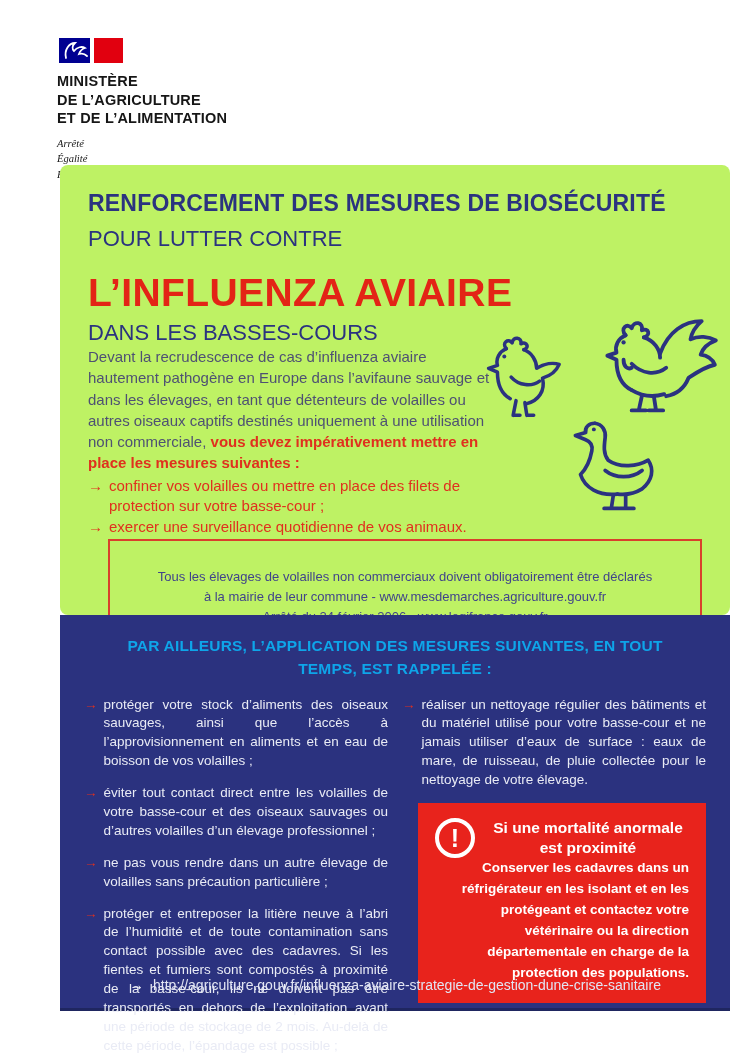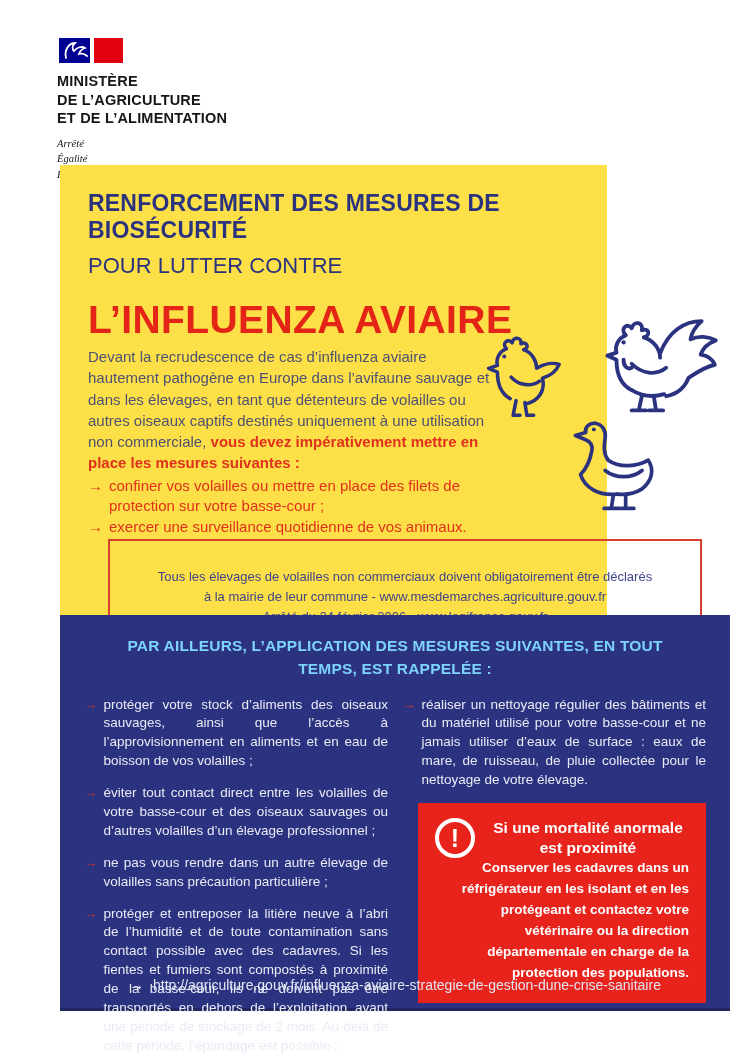--- a/index.html
+++ b/index.html
@@ -10,21 +10,21 @@
   
   .gov-logo { position:absolute; left:57px; top:38px; }
   .flag { display:flex; gap:4px; margin-bottom:9px; margin-left:2px; }
   .flag-blue { width:31px; height:25px; background:#000091; position:relative; }
   .flag-red  { width:29px; height:25px; background:#e1000f; }
   .flag-blue svg { position:absolute; inset:0; }
   .ministry-name { font-weight:bold; color:#161616; font-size:14.5px; line-height:1.28; letter-spacing:0.2px; }
   .motto { margin-top:8px; font-family:"Liberation Serif", serif; font-style:italic; font-size:10.5px; color:#161616; line-height:1.5; }
 
   
-  .panel-light { position:absolute; left:60px; top:165px; width:547px; height:450px; background:#fde047; }
+  .panel-light { position:absolute; left:60px; top:165px; width:670px; height:450px; background:#bef264;border-radius:8px; }
   .title-block { padding:25px 0 0 28px; }
   .t1 { color:#2b337f; font-weight:bold; font-size:23px; letter-spacing:0.2px; }
   .t2 { color:#2b337f; font-size:22px; margin-top:9px; }
   .t3 { color:#e32416; font-weight:bold; font-size:39px; margin-top:19px; letter-spacing:0.4px; }
   .t4 { color:#2b337f; font-size:22px; margin-top:5px; }
 
   .intro { position:absolute; left:28px; top:181px; width:408px; color:#4e5173; font-size:15px; line-height:1.42; }
   .intro strong { color:#e0301e; }
   .intro-bullets { margin-top:2px; }
   .i-bullet { display:flex; color:#e0301e; font-size:15px; line-height:1.38; }
@@ -35,21 +35,21 @@
   .bird-hen { left:5px; top:24px; width:98px; }
   .bird-rooster { left:118px; top:0; width:142px; }
   .bird-goose { left:95px; top:102px; width:118px; }
 
   .declaration { position:absolute; left:48px; top:374px; width:594px; border:2px solid #d9402c;
                  padding:26px 8px; text-align:center; color:#40448a; font-size:13px; line-height:1.55; }
 
   
   .panel-dark { position:absolute; left:60px; top:615px; width:670px; height:396px; background:#2b327f;
                 border-bottom:3px solid #1f2660; }
-  .measures-heading { color:#7dd3fc; font-weight:bold; text-align:center; font-size:15.5px;
+  .measures-heading { color:#0ea5e9; font-weight:bold; text-align:center; font-size:15.5px;
                       line-height:1.5; margin:19px auto 0; max-width:585px; letter-spacing:0.2px; }
   .columns { display:flex; gap:14px; padding:15px 24px 0; }
   .col { flex:1; min-width:0; }
   .m-bullet { display:flex; color:#e9ebf5; font-size:13.5px; line-height:1.4; text-align:justify; margin-bottom:13px; }
   .m-arrow { color:#e0301e; font-weight:bold; margin-right:6px; flex:none; }
 
   .alert { background:#e8231c; margin:13px 0 0 16px; padding:15px 17px 19px; color:#fff; }
   .alert-head { display:flex; align-items:center; gap:12px; }
   .alert-icon { width:40px; height:40px; border:4px solid #fff; border-radius:50%; flex:none;
                 display:flex; align-items:center; justify-content:center;
@@ -88,20 +88,21 @@
       <div>Égalité</div>
       <div>Fraternité</div>
     </div>
   </header>
 
   <section class="panel-light">
     <div class="title-block">
       <div class="t1">RENFORCEMENT DES MESURES DE BIOSÉCURITÉ</div>
       <div class="t2">POUR LUTTER CONTRE</div>
       <div class="t3">L’INFLUENZA AVIAIRE</div>
+      <div class="t4">DANS LES BASSES-COURS</div>
     </div>
 
     <div class="intro">
       <p><span>Devant la recrudescence de cas d’influenza aviaire hautement pathogène en Europe dans l’avifaune sauvage et dans les élevages, en tant que détenteurs de volailles ou autres oiseaux captifs destinés uniquement à une utilisation non commerciale, </span><strong>vous devez impérativement mettre en place les mesures suivantes</strong><strong> :</strong></p>
       <div class="intro-bullets">
         <div class="i-bullet">
           <span class="i-arrow">→</span>
           <span>confiner vos volailles ou mettre en place des filets de protection sur votre basse-cour ;</span>
         </div>
         <div class="i-bullet">

